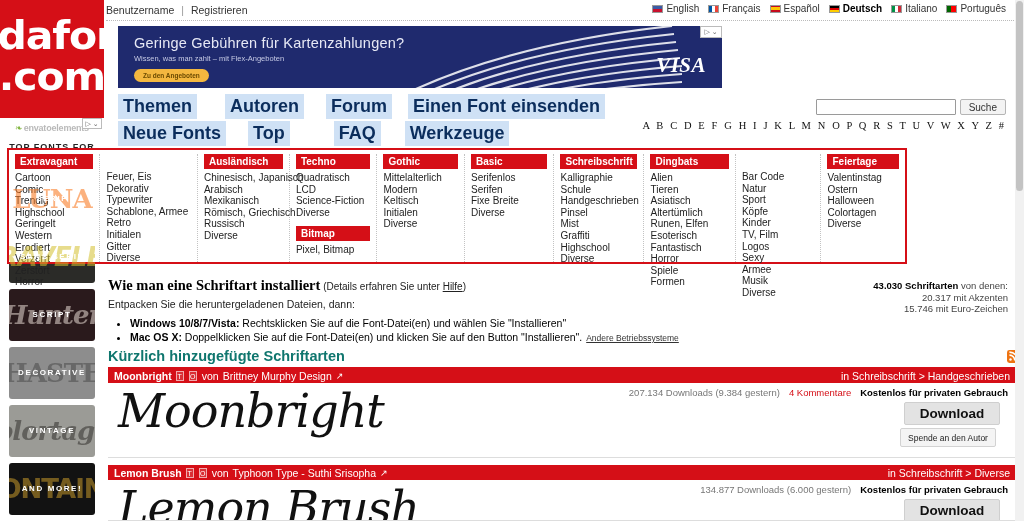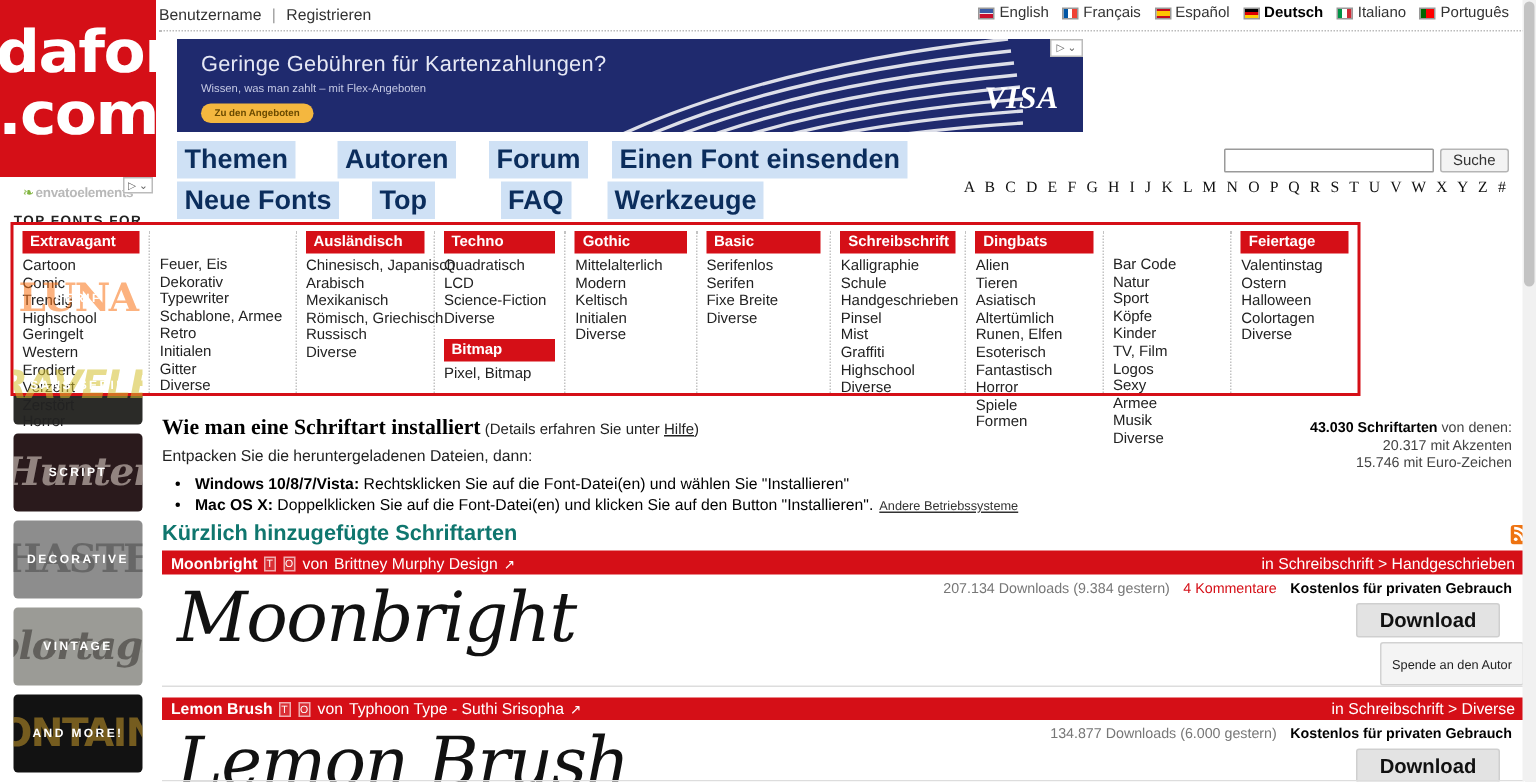--- a/index.html
+++ b/index.html
@@ -217,21 +217,21 @@
     font-family:"DejaVu Serif", serif; font-style:italic; font-size:44px;
     color:#111; letter-spacing:-1px;
   }
   .dlbtn {
     position:absolute; right:16px; top:34px; width:96px; height:23px;
     background:#e3e3e3; border:1px solid #cfcfcf; border-radius:2px;
     font-size:13.5px; font-weight:bold; color:#111;
     display:flex; align-items:center; justify-content:center;
   }
   .donate {
-    position:absolute; right:0; top:60px; width:96px; height:29px;
+    position:absolute; right:20px; top:60px; width:96px; height:19px;
     background:#f4f4f4; border:1px solid #d2d2d2; border-radius:2px;
     font-size:8.5px; color:#222;
     display:flex; align-items:center; justify-content:center;
   }
   .rowsep { position:absolute; left:0; right:0; border-top:1px solid #ddd; }
 
   
   #sb { position:absolute; right:0; top:0; width:9px; height:521px; background:#f1f1f1; }
   #sb .thumb { position:absolute; left:1px; top:1px; width:7px; height:190px;
                background:#c3c3c3; border-radius:4px; }

